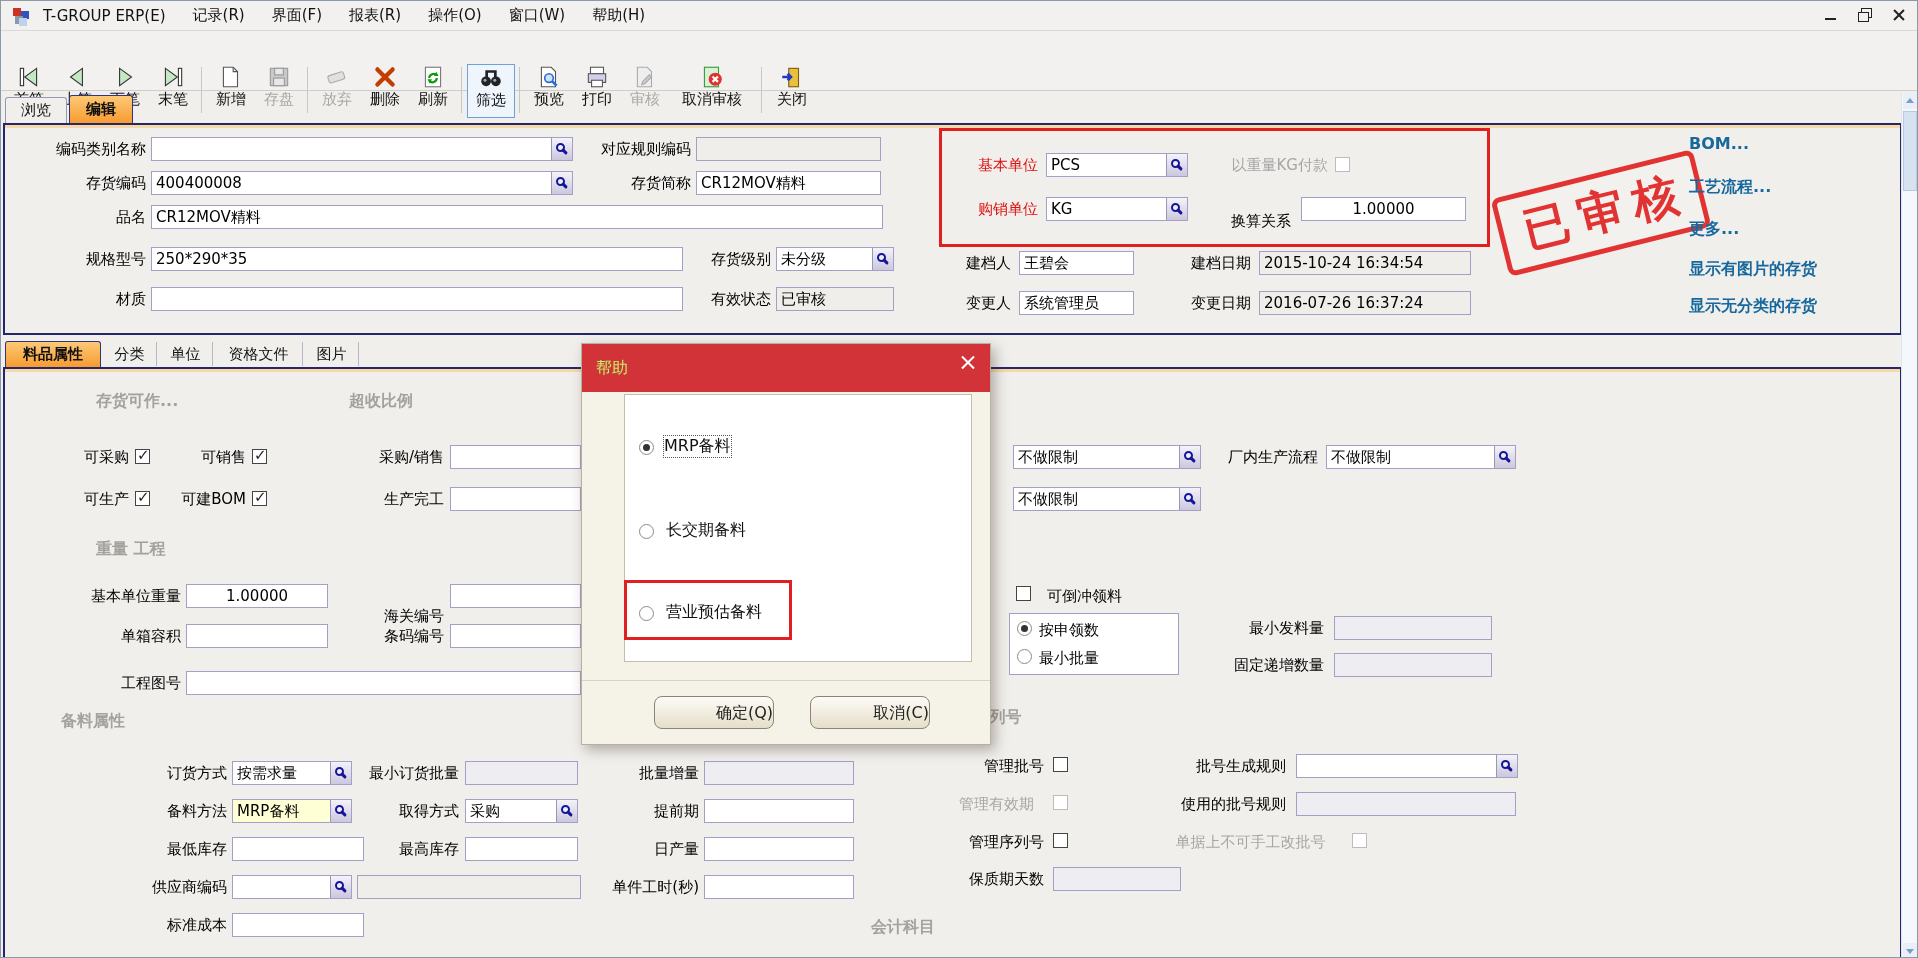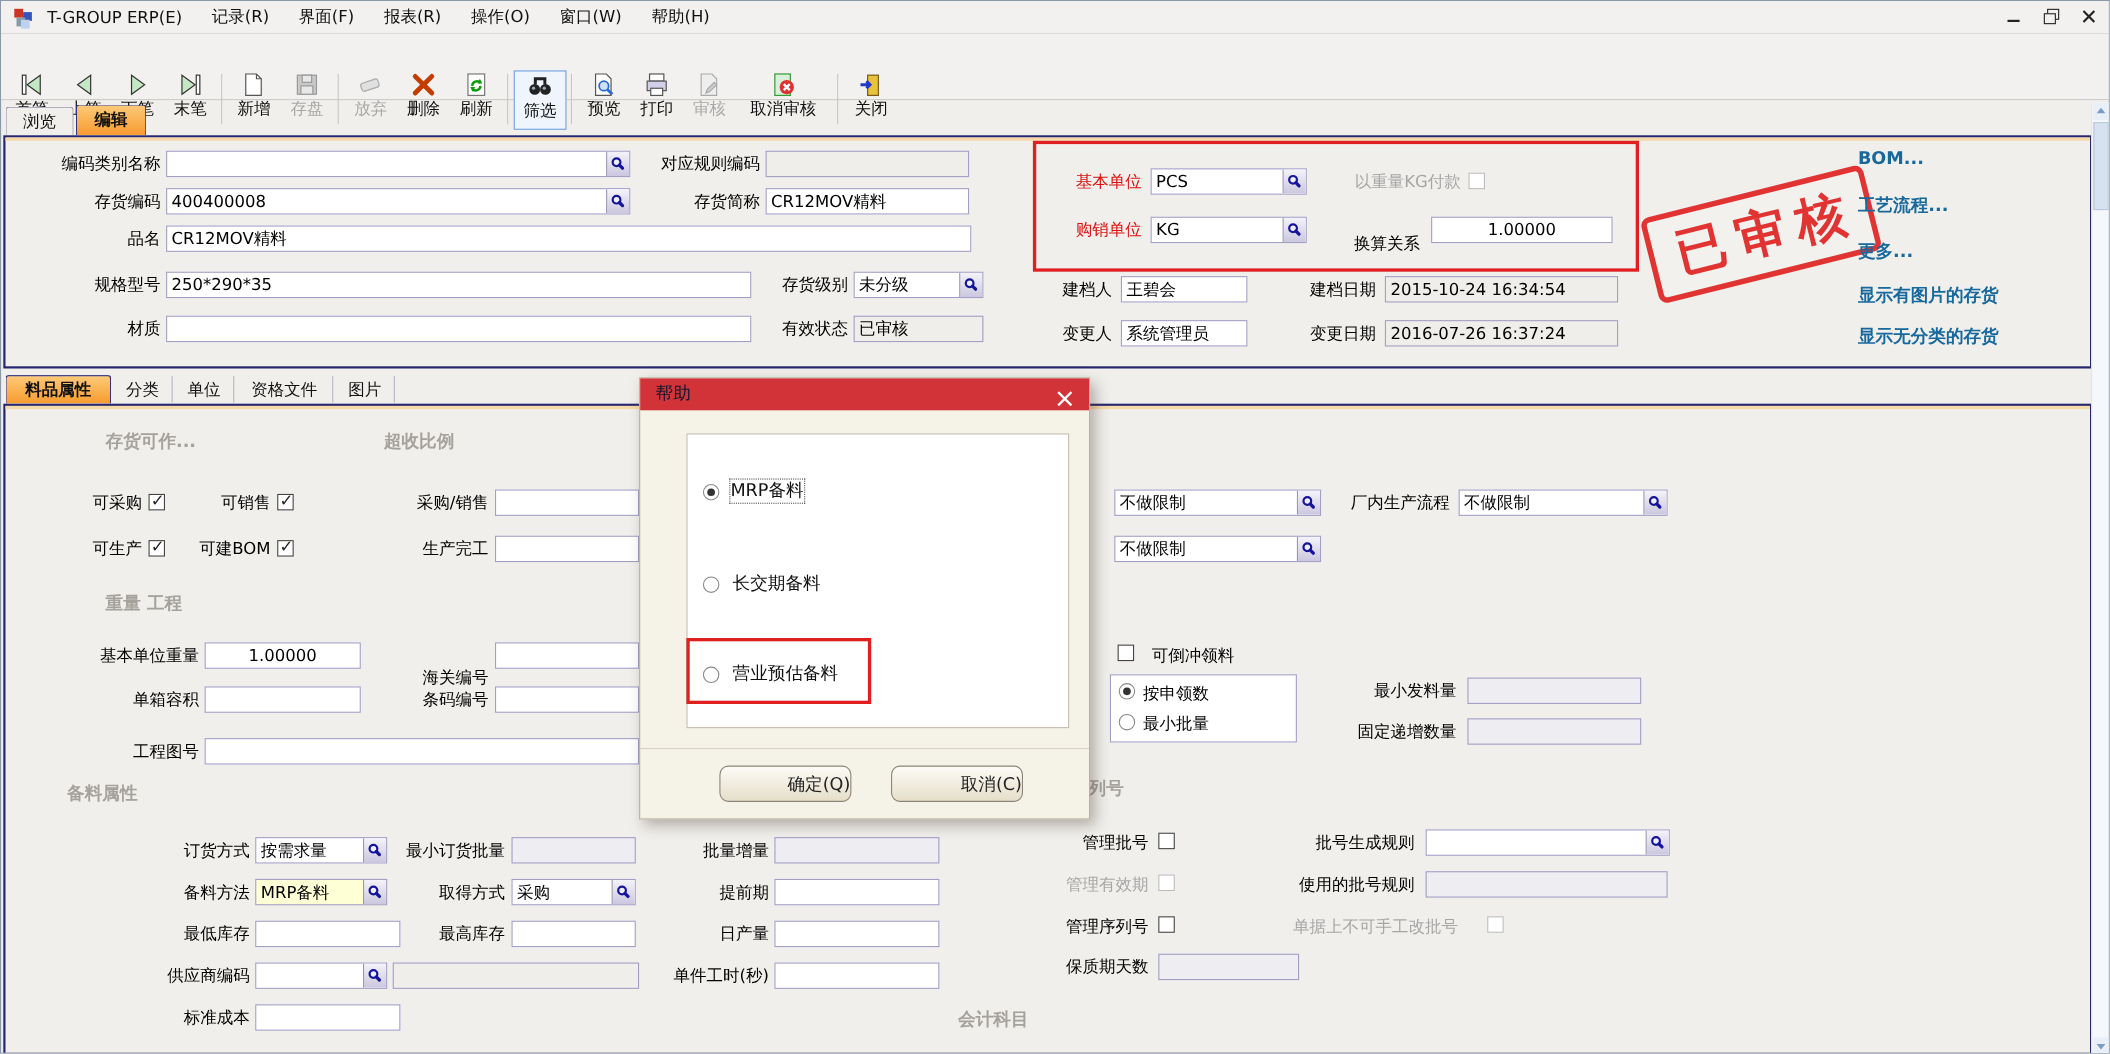--- a/index.html
+++ b/index.html
@@ -62,21 +62,21 @@
   .radio.sel::after { content:""; position:absolute; left:3px; top:3px; width:7px; height:7px; border-radius:50%; background:#333; }
   .sec { position:absolute; font-size:16px; font-weight:bold; color:#a5a19c; white-space:nowrap; }
   .link { position:absolute; font-size:16px; font-weight:bold; color:#17689c; white-space:nowrap; cursor:default; }
   .ann { position:absolute; border:3px solid #e02020; }
 
   
   .stamp { position:absolute; left:1496px; top:172px; transform:rotate(-14deg); color:#e23333; border:5px solid #e23333; border-radius:8px; font-size:46px; font-weight:bold; letter-spacing:10px; padding:4px 10px 4px 20px; background:rgba(255,255,255,0.15); }
 
   
   .dlg { position:absolute; left:580px; top:342px; width:410px; height:402px; background:#f5f2e8; border:1px solid #b8b0a0; box-shadow:4px 5px 12px rgba(60,40,30,.35); z-index:50; }
-  .dlg-title { height:29px; background:#d23338; color:#0f172a; font-size:16px; display:flex; align-items:center; padding:0 14px; }
+  .dlg-title { height:48px; background:#d23338; color:#bef264; font-size:16px; display:flex; align-items:center; padding:0 14px; }
   .dlg-close { position:absolute; right:12px; top:8px; width:20px; height:20px; }
   .dlg-close::before, .dlg-close::after { content:""; position:absolute; left:9px; top:2px; width:2px; height:17px; background:#fff; }
   .dlg-close::before { transform:rotate(45deg);} .dlg-close::after { transform:rotate(-45deg);}
   .dlg-list { position:absolute; left:42px; top:50px; width:348px; height:268px; background:#fff; border:1px solid #c4bcac; }
   .dlg-opt-label { position:absolute; font-size:16px; color:#111; white-space:nowrap; }
   .dlg-opt-label.focus { outline:1px dotted #555; }
   .dlg-footer { position:absolute; left:0; top:336px; width:100%; height:66px; border-top:1px solid #d8d2c2; }
   .dlg-btn { position:absolute; top:15px; width:120px; height:33px; border:1px solid #8a8578; border-radius:8px; background:linear-gradient(#fdfbf6,#e5dec9); font-size:16px; text-align:right; line-height:31px; color:#222; }
 
   
@@ -506,21 +506,21 @@
   <span class="lbl" style="left:963px; top:753px; width:80px;">管理批号</span>
   <span class="cb" style="left:1052px; top:756px;"></span>
   <span class="lbl" style="left:1170px; top:753px; width:115px;">批号生成规则</span>
   <div class="fld with-lk" style="left:1295px; top:753px; width:222px;">
       <span class="ftx"></span>
       <span class="lk">
         <span class="mag"></span>
       </span>
     </div>
 
-  <span class="lbl gray" style="left:948px; top:791px; width:95px;">管理有效期</span>
+  <span class="lbl gray" style="left:948px; top:791px; width:95px;text-align:center;">管理有效期</span>
   <span class="cb dis" style="left:1052px; top:794px;"></span>
   <span class="lbl" style="left:1153px; top:791px; width:132px;">使用的批号规则</span>
   <div class="fld ro2" style="left:1295px; top:791px; width:220px;">
       <span class="ftx"></span>
     </div>
 
   <span class="lbl" style="left:948px; top:829px; width:95px;">管理序列号</span>
   <span class="cb" style="left:1052px; top:832px;"></span>
   <span class="lbl gray" style="left:1158px; top:829px; width:183px;text-align:center;">单据上不可手工改批号</span>
   <span class="cb dis" style="left:1351px; top:832px;"></span>

